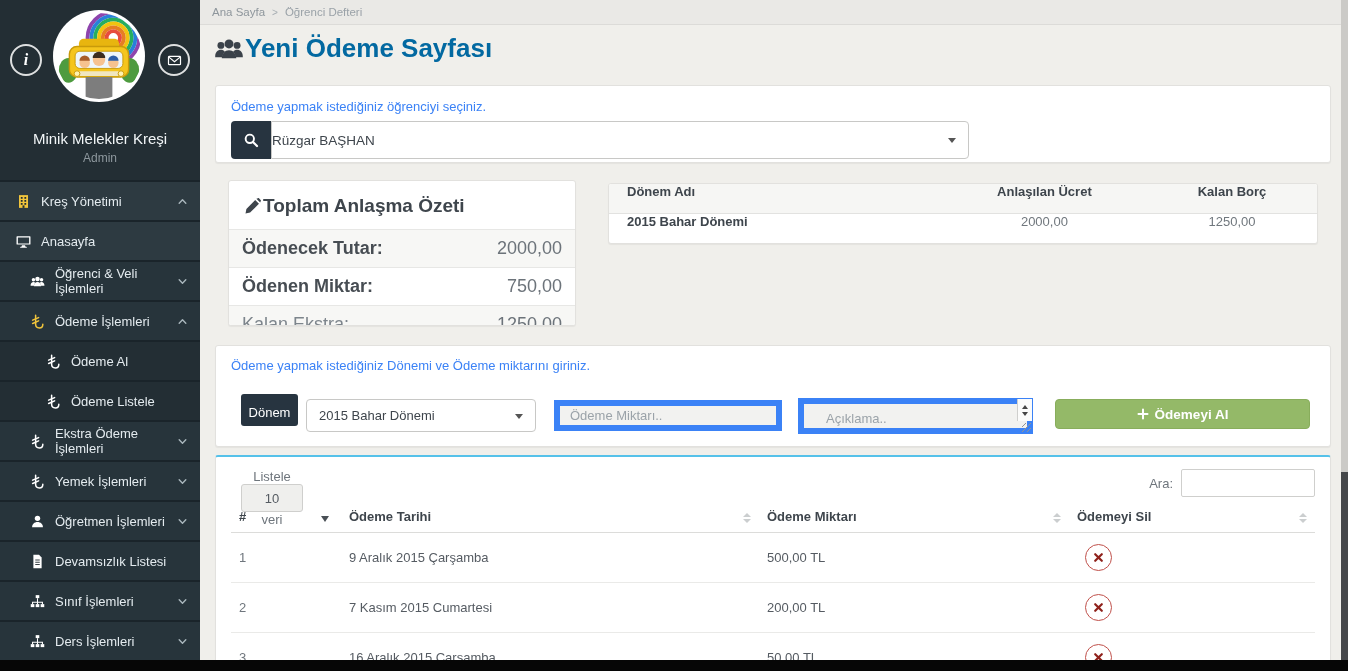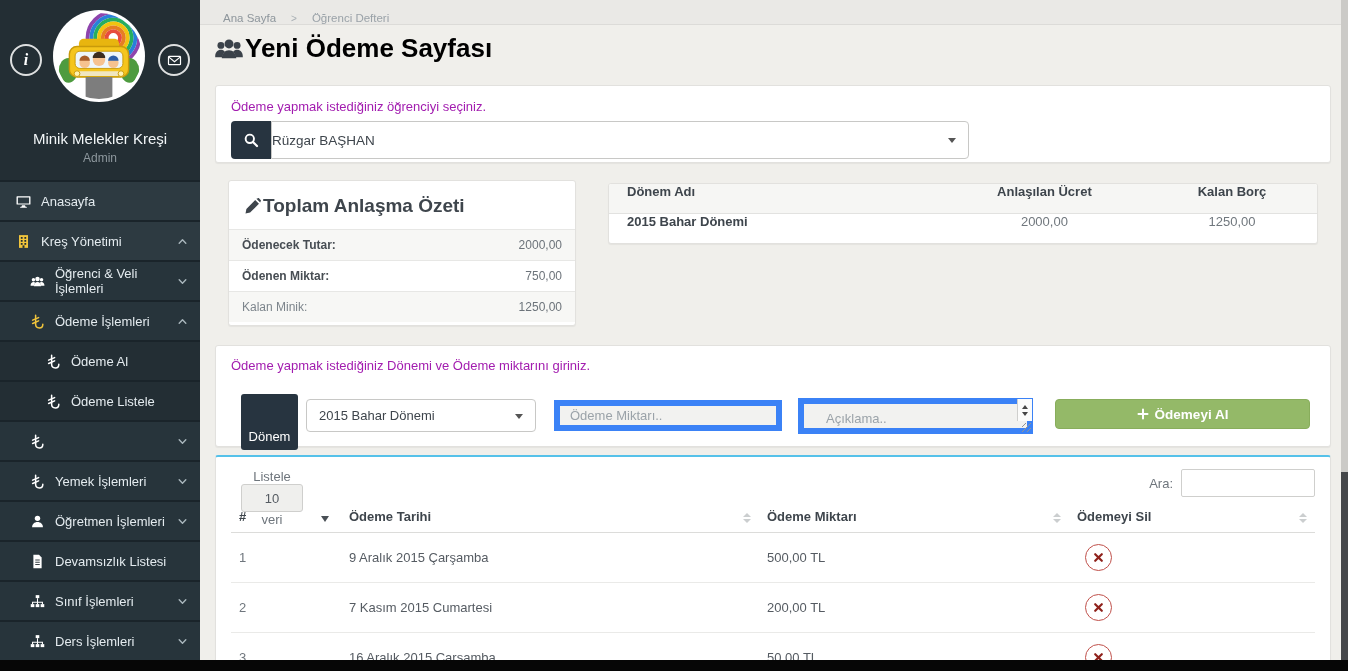--- a/index.html
+++ b/index.html
@@ -27,70 +27,70 @@
   .mi .ic { width:15px; height:15px; margin-right:10px; flex:none; color:#fff; }
   .l1 { background:#2d3a41; padding-left:16px; }
   .l2 { background:#27343b; padding-left:30px; }
   .l3 { background:#232e34; padding-left:46px; }
   .yellow { color:#f0c43c !important; }
   .chev { margin-left:auto; margin-right:12px; width:11px; height:11px; color:#a9b6bc; flex:none; }
 
   
   .content { flex:1; position:relative; background:#f0efeb; }
   .breadcrumb { position:absolute; left:0; top:0; right:0; height:25px; background:#eae9e6;
-                border-bottom:1px solid #dcdbd8; display:flex; align-items:flex-end; padding-left:23px;
-                font-size:11.5px; color:#8e969c;gap:8px; }
+                border-bottom:1px solid #dcdbd8; display:flex; align-items:center; padding-left:12px;
+                font-size:11.5px; color:#8e969c; }
   .breadcrumb .sep { margin:0 7px; color:#a7aeb3; font-size:10px; }
   .breadcrumb .cur { color:#9aa2a8; }
 
   .page-title { position:absolute; left:14px; top:33px; display:flex; align-items:center;
-                font-size:26px; color:#000000; }
+                font-size:26px; color:#0369a1; }
   .page-title .ic { width:30px; height:30px; color:#3b424a; margin-right:1px; }
 
   .panel { position:absolute; background:#fff; border:1px solid #e2e1de; border-radius:3px;
            box-shadow:0 1px 1px rgba(0,0,0,.05); }
-  .flabel { font-size:13px; color:#a21caf; }
+  .flabel { font-size:13px; color:#3b82f6; }
 
   
   .p-student { left:15px; top:85px; width:1116px; height:78px; padding:13px 15px; }
   .igroup { display:flex; margin-top:7px; height:38px; width:738px; }
   .iaddon { width:40px; flex:none; background:#273440; border-radius:4px 0 0 4px;
             display:flex; align-items:center; justify-content:center; color:#fff; cursor:pointer; }
   .iaddon svg { width:16px; height:16px; }
   .sel { position:relative; display:flex; align-items:center; border:1px solid #c8c8c6; background:#fff;
          border-radius:0 4px 4px 0; flex:1; padding-left:0; font-size:13.5px; color:#3e454c; cursor:pointer; }
   .caret { position:absolute; right:12px; top:50%; margin-top:-2px; width:0; height:0;
            border-left:4px solid transparent; border-right:4px solid transparent; border-top:5px solid #555; }
 
   
   .p-summary { left:28px; top:180px; width:348px; height:146px; overflow:hidden; }
   .sum-title { display:flex; align-items:center; padding:14px 15px 12px 15px; font-size:19px;
                font-weight:bold; color:#3e454c; }
   .sum-title .ic { width:17px; height:17px; margin-right:2px; color:#3e454c; }
   .sum-row { display:flex; justify-content:space-between; padding:8px 13px;
-             font-size:12px; border-top:1px solid #e7e7e5; }
+             font-size:18px; border-top:1px solid #e7e7e5; }
   .sum-row:nth-child(even) { background:#f7f7f5; }
   .sum-row .lab { font-weight:bold; color:#474d53; }
   .sum-row.muted .lab { font-weight:normal; color:#7d858c; }
   .sum-row .val { color:#6c737a; }
 
   
   .p-period { left:408px; top:183px; width:710px; height:61px; overflow:hidden; }
   .pt-row { display:flex; align-items:flex-start; height:30px; font-size:13px; }
   .pt-head { background:#f6f6f4; border-bottom:1px solid #e2e2e0; font-weight:bold; color:#3e454c; }
   .pt-c1 { width:47%; padding-left:18px; }
   .pt-c2 { width:29%; text-align:center; }
   .pt-c3 { width:24%; text-align:center; }
   .pt-body { color:#70777d; }
   .pt-body .pt-c1 { font-weight:bold; color:#3e454c; }
 
   
   .p-form { left:15px; top:345px; width:1116px; height:102px; padding:12px 15px; }
   .form-row { position:relative; height:60px; }
-  .donem-box { position:absolute; left:10px; top:21px; width:57px; height:56px; background:#273440;
+  .donem-box { position:absolute; left:10px; top:21px; width:57px; height:32px; background:#273440;
                border-radius:3px; color:#fff; font-size:13px; display:flex; align-items:flex-end;
                justify-content:center; padding-bottom:6px; cursor:pointer; }
   .form-sel { position:absolute; left:75px; top:26px; width:230px; height:33px; border:1px solid #c8c8c6;
               border-radius:4px; background:#fff; display:flex; align-items:center; padding-left:12px;
               font-size:13px; color:#3e454c; cursor:pointer; }
   .inp { border:6px solid #3b82f6; background:#f2f2f0; font-size:13px; color:#b91c1c;
          font-family:"Liberation Sans", sans-serif; padding:0 10px; }
   .inp::placeholder, textarea.inp::placeholder { color:#9ba3a9; opacity:1; }
   .amount { position:absolute; left:323px; top:27px; width:228px; height:31px; }
   .note-wrap { position:absolute; left:567px; top:25px; width:235px; height:36px; }
@@ -268,34 +268,34 @@
         <svg class="ic" style="width:15px;height:15px">
             <use href="#i-envelope"></use>
           </svg>
       </div>
       <div class="sb-name">Minik Melekler Kreşi</div>
       <div class="sb-role">Admin</div>
     </div>
 
     <nav>
       <div class="mi l1">
-        <svg class="ic">
-            <use href="#i-monitor"></use>
-          </svg>
-        <span>Anasayfa</span>
-      </div>
-      <div class="mi l1">
         <svg class="ic yellow">
             <use href="#i-building"></use>
           </svg>
         <span>Kreş Yönetimi</span>
         <svg class="chev">
             <use href="#i-chev-up"></use>
           </svg>
       </div>
+      <div class="mi l1">
+        <svg class="ic">
+            <use href="#i-monitor"></use>
+          </svg>
+        <span>Anasayfa</span>
+      </div>
       <div class="mi l2">
         <svg class="ic">
             <use href="#i-users"></use>
           </svg>
         <span>Öğrenci &amp; Veli İşlemleri</span>
         <svg class="chev">
             <use href="#i-chev-down"></use>
           </svg>
       </div>
       <div class="mi l2">
@@ -316,20 +316,21 @@
       <div class="mi l3">
         <svg class="ic">
             <use href="#i-lira"></use>
           </svg>
         <span>Ödeme Listele</span>
       </div>
       <div class="mi l2">
         <svg class="ic">
             <use href="#i-lira"></use>
           </svg>
+        <span>Ekstra Ödeme İşlemleri</span>
         <svg class="chev">
             <use href="#i-chev-down"></use>
           </svg>
       </div>
       <div class="mi l2">
         <svg class="ic">
             <use href="#i-lira"></use>
           </svg>
         <span>Yemek İşlemleri</span>
         <svg class="chev">
@@ -411,21 +412,21 @@
       </div>
       <div class="sum-row">
         <span class="lab">Ödenecek Tutar:</span>
         <span class="val">2000,00</span>
       </div>
       <div class="sum-row">
         <span class="lab">Ödenen Miktar:</span>
         <span class="val">750,00</span>
       </div>
       <div class="sum-row muted">
-        <span class="lab">Kalan Minik:</span>
+        <span class="lab">Kalan Ekstra:</span>
         <span class="val">1250,00</span>
       </div>
     </section>
 
     <section class="panel p-period">
       <div class="pt-row pt-head">
         <span class="pt-c1">Dönem Adı</span>
         <span class="pt-c2">Anlaşılan Ücret</span>
         <span class="pt-c3">Kalan Borç</span>
       </div>

